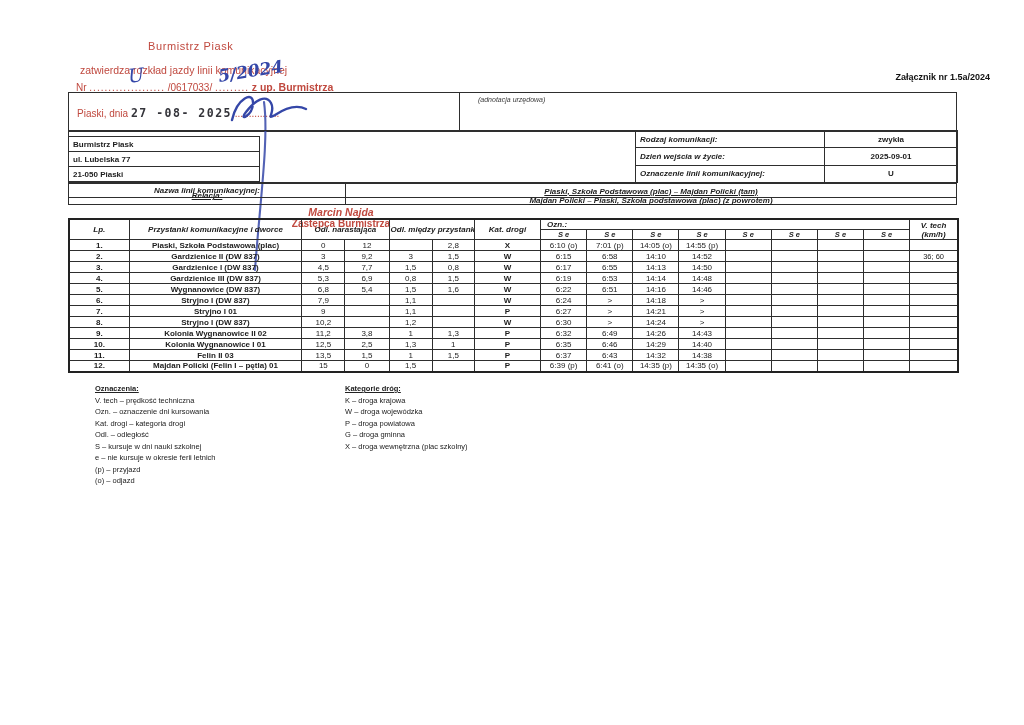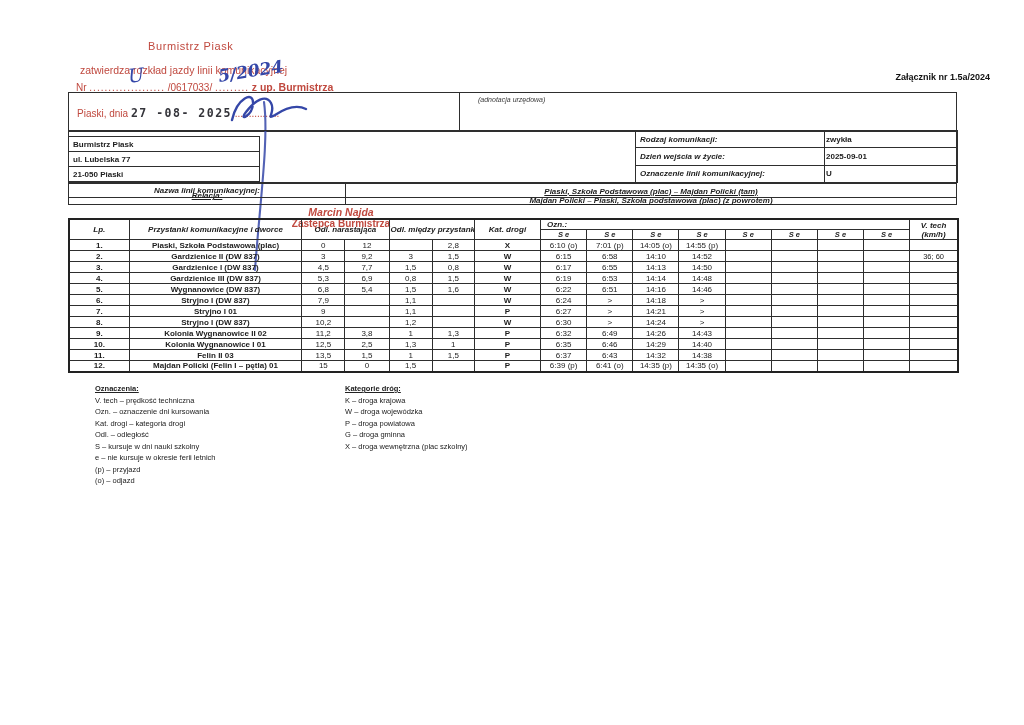--- a/index.html
+++ b/index.html
@@ -37,21 +37,21 @@
   #box-mid{left:68px;top:130px;width:889px;height:53px;}
 
   table{border-collapse:collapse;table-layout:fixed;}
   
   .addr{left:-1px;top:5px;width:192px;}
   .addr td{border:1px solid #2e2e2e;height:14px;font-size:8px;font-weight:bold;padding:0 0 0 4px;white-space:nowrap;}
   
   .info{left:566px;top:-1px;width:323px;height:53px;}
   .info td{border:1px solid #2e2e2e;height:11px;font-size:8px;white-space:nowrap;overflow:hidden;margin-left:28px;}
   .info .info-label{font-weight:bold;font-style:italic;padding-left:4px;width:183px;}
-  .info .info-value{font-weight:bold;}
+  .info .info-value{font-weight:bold;text-align:center;}
 
   
   .hdr-row{left:68px;top:183px;width:889px;height:15px;display:flex;box-sizing:border-box;border:1.5px solid #2e2e2e;}
   #row-relacja{top:187px;height:18px;border-top:none;text-decoration:underline;}
   .hdr-row .lab{width:277px;border-right:1px solid #2e2e2e;display:flex;align-items:center;justify-content:center;
     font-size:8px;font-weight:bold;font-style:italic;box-sizing:border-box;}
   .hdr-row .val{flex:1;display:flex;flex-direction:column;align-items:center;justify-content:center;
     font-size:8px;font-weight:bold;font-style:italic;line-height:9px;white-space:nowrap;}
 
   
@@ -417,21 +417,21 @@
       </tr>
     </tbody>
 </table>
 
 <div class="abs legend" id="legend-left">
   <div class="lt">Oznaczenia:</div>
 <div>V. tech – prędkość techniczna</div>
     <div>Ozn. – oznaczenie dni kursowania</div>
     <div>Kat. drogi – kategoria drogi</div>
     <div>Odl. – odległość</div>
-    <div>S – kursuje w dni nauki szkolny</div>
+    <div>S – kursuje w dni nauki szkolnej</div>
     <div>e – nie kursuje w okresie ferii letnich</div>
     <div>(p) – przyjazd</div>
     <div>(o) – odjazd</div>
   </div>
 <div class="abs legend" id="legend-right">
   <div class="lt">Kategorie dróg:</div>
 <div>K – droga krajowa</div>
     <div>W – droga wojewódzka</div>
     <div>P – droga powiatowa</div>
     <div>G – droga gminna</div>

